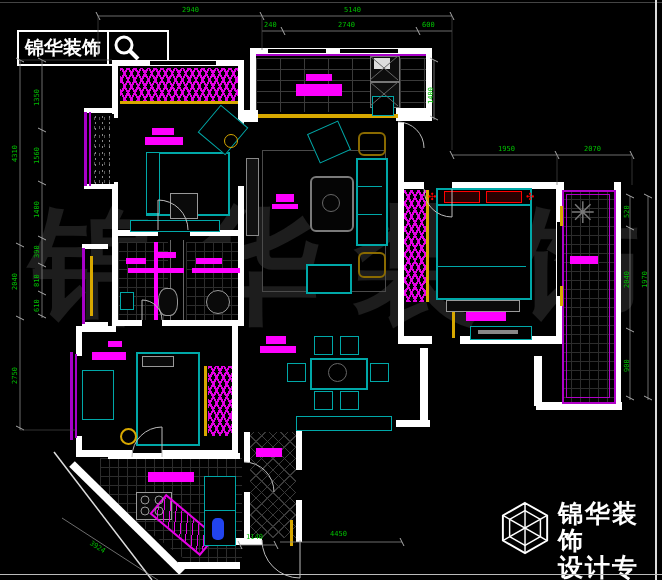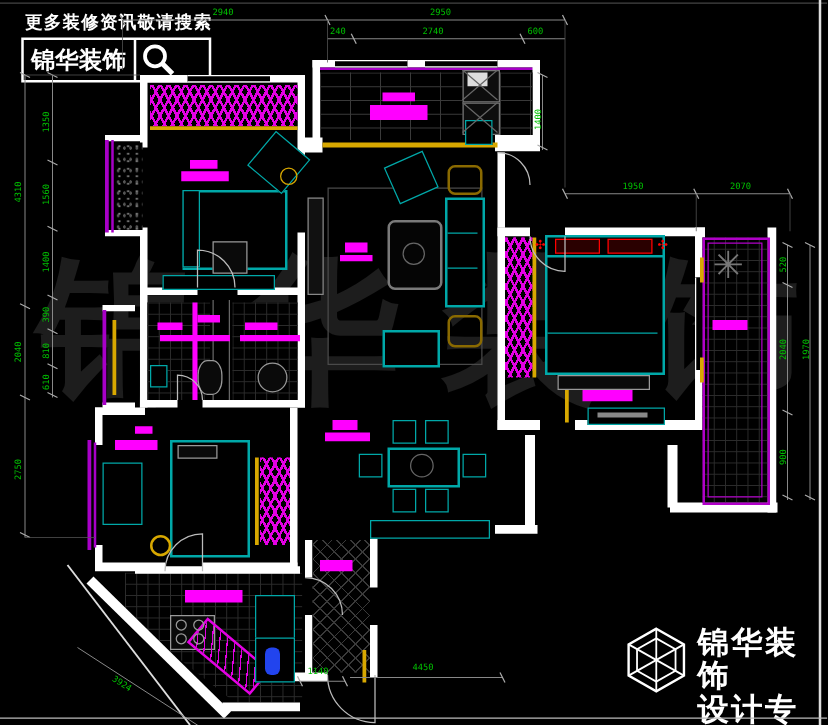--- a/index.html
+++ b/index.html
@@ -64,21 +64,20 @@
 
 <div class="canvas">
 
   <div class="wm">
     <span>锦</span>
     <span>华</span>
     <span>装</span>
     <span>饰</span>
   </div>
 
-  <div class="hdr-tag">更多装修资讯敬请搜索</div>
   <div class="hdr-box">
     <span class="hdr-brand">锦华装饰</span>
     <span class="hdr-sep"></span>
     <svg width="34" height="30" viewBox="0 0 34 30">
       <circle cx="15" cy="12" r="8" fill="none" stroke="#fff" stroke-width="3"></circle>
       <line x1="21" y1="18" x2="29" y2="26" stroke="#fff" stroke-width="4"></line>
     </svg>
   </div>
 
   <div class="w" style="left:112px;top:60px;width:132px;height:6px"></div>
@@ -291,22 +290,22 @@
     <path d="M38,58 l8,4 M38,128 l8,4 M38,181 l8,4 M38,236 l8,4 M38,263 l8,4 M38,291 l8,4 M38,314 l8,4" stroke="#aaa" stroke-width="1"></path>
     <line x1="20" y1="60" x2="112" y2="60" stroke="#555" stroke-width="0.6"></line>
     <line x1="20" y1="430" x2="76" y2="430" stroke="#555" stroke-width="0.6"></line>
 
     <line x1="62" y1="518" x2="164" y2="584" stroke="#888" stroke-width="0.8"></line>
     <line x1="240" y1="545" x2="276" y2="545" stroke="#888" stroke-width="0.8"></line>
     <line x1="280" y1="542" x2="402" y2="542" stroke="#888" stroke-width="0.8"></line>
     <path d="M238,541 l4,8 M274,541 l4,8 M400,538 l4,8" stroke="#aaa" stroke-width="1"></path>
   </svg>
 
-  <span class="dim" style="left:170px;top:7px">2940</span>
-  <span class="dim" style="left:344px;top:7px">2950</span>
+  <span class="dim" style="left:182px;top:7px">2940</span>
+  <span class="dim" style="left:344px;top:7px">5140</span>
   <span class="dim" style="left:264px;top:22px">240</span>
   <span class="dim" style="left:338px;top:22px">2740</span>
   <span class="dim" style="left:422px;top:22px">600</span>
   <span class="dim v" style="left:428px;top:104px">1400</span>
   <span class="dim" style="left:498px;top:146px">1950</span>
   <span class="dim" style="left:584px;top:146px">2070</span>
   <span class="dim v" style="left:624px;top:218px">520</span>
   <span class="dim v" style="left:624px;top:288px">2040</span>
   <span class="dim v" style="left:642px;top:288px">1970</span>
   <span class="dim v" style="left:624px;top:372px">900</span>

